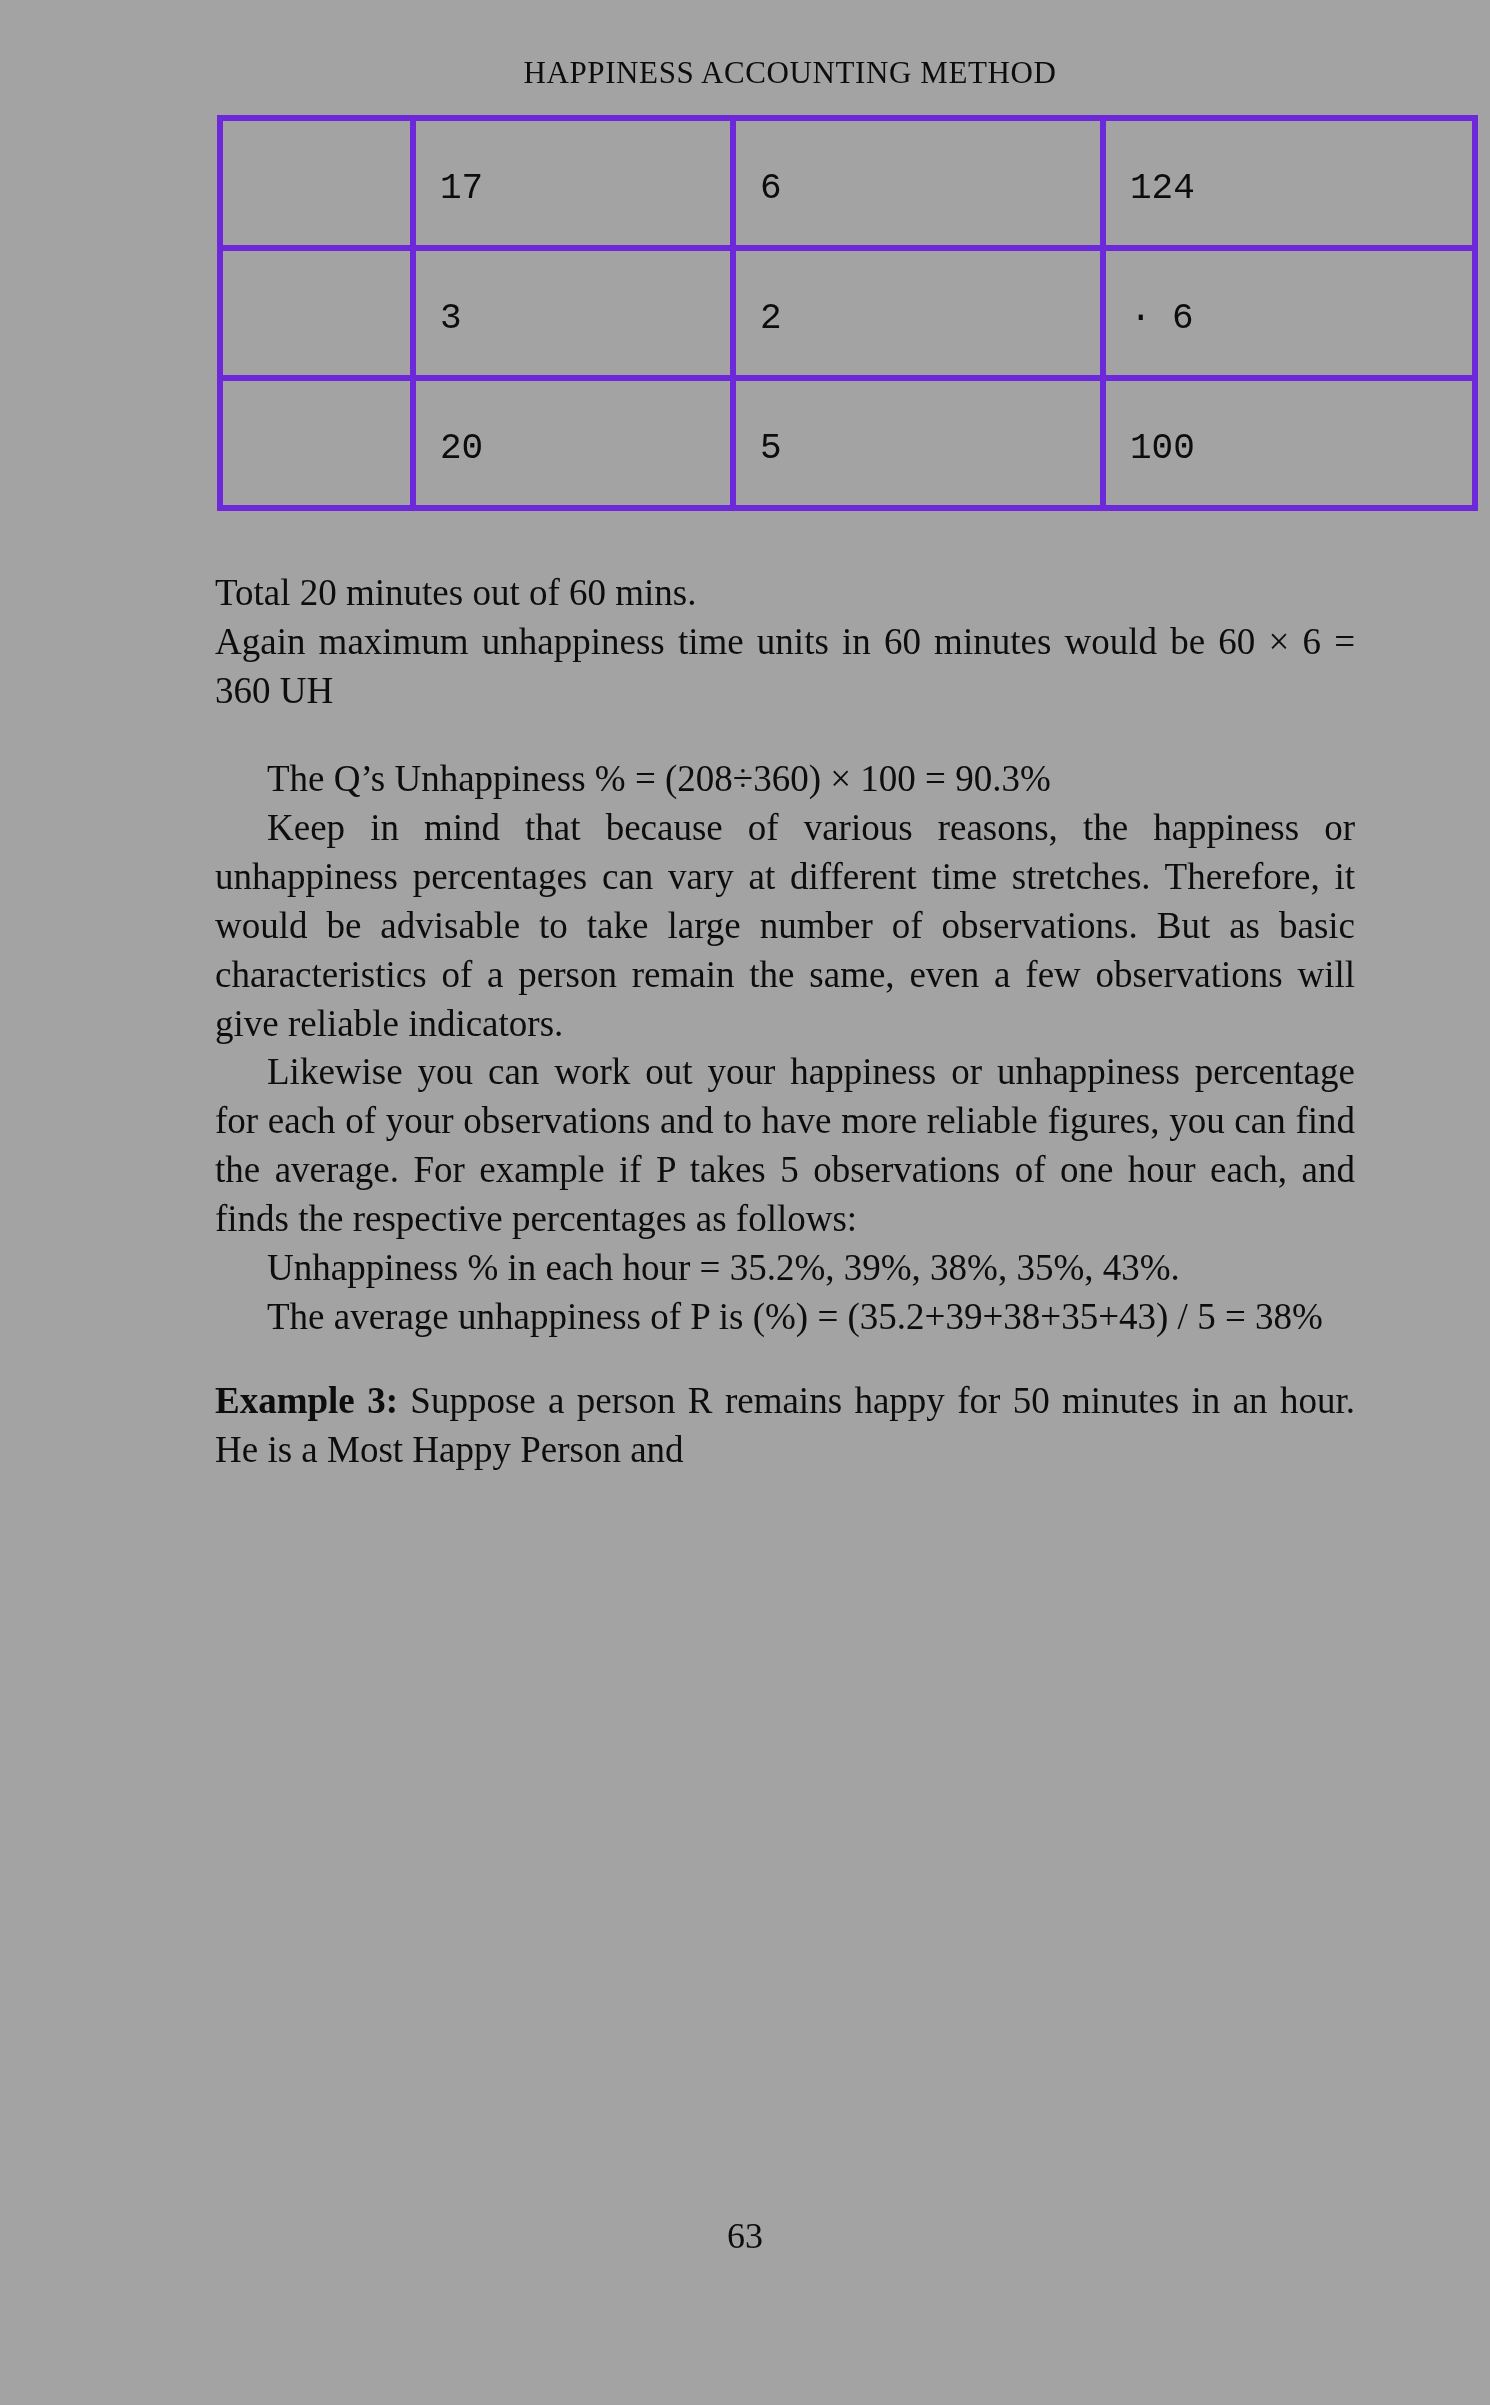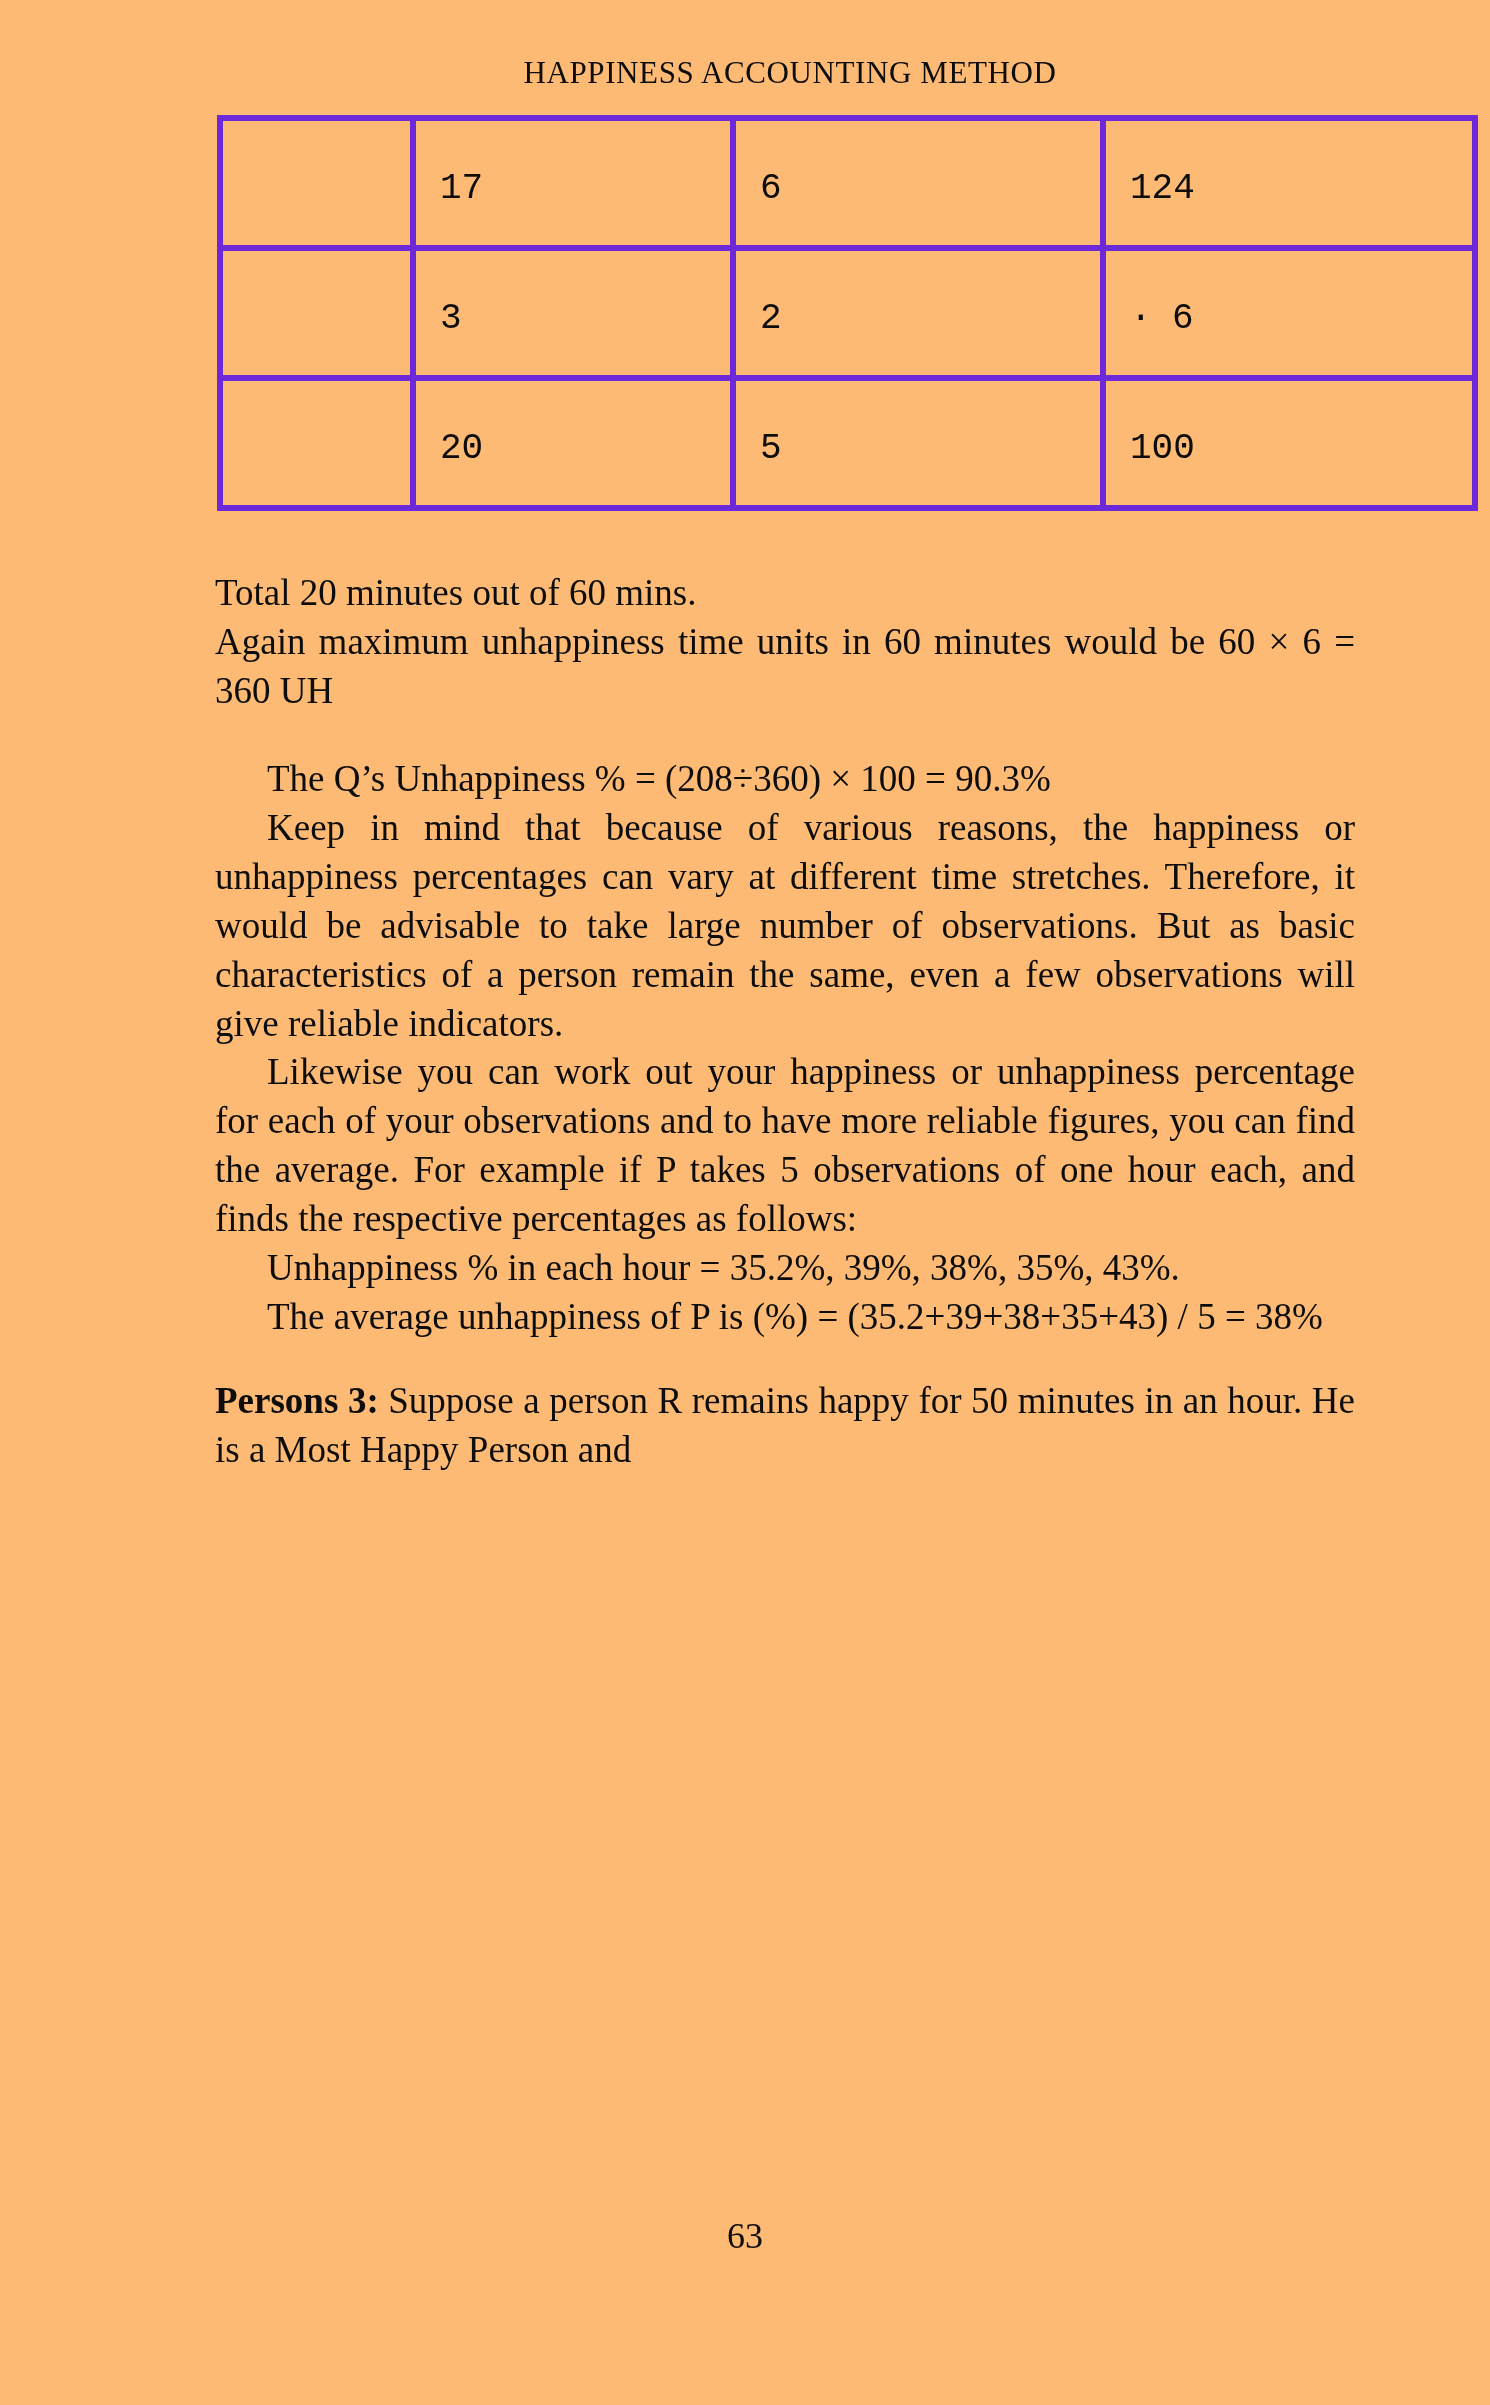--- a/index.html
+++ b/index.html
@@ -13,21 +13,21 @@
     position: relative;
     font-family: "Liberation Serif", serif;
     color: #0d0d0d;
     overflow: hidden;
   }
   .page {
     position: absolute;
     left: 0; top: 0;
     width: 1490px;
     height: 2405px;
-    background: #fdba74;
+    background: #a3a3a3;
   }
   .content {
     position: absolute;
     left: 215px;
     top: 55px;
     width: 1140px;
   }
   .running-head {
     text-align: center;
     font-size: 31px;
@@ -124,18 +124,18 @@
 
     <p class="body-text blk nojust">Total 20 minutes out of 60 mins.</p>
     <p class="body-text">Again maximum unhappiness time units in 60 minutes would be 60 × 6 = 360 UH</p>
 
     <p class="body-text gap2 indent nojust">The Q’s Unhappiness % = (208÷360) × 100 = 90.3%</p>
     <p class="body-text indent">Keep in mind that because of various reasons, the happiness or unhappiness percentages can vary at different time stretches. Therefore, it would be advisable to take large number of observations. But as basic characteristics of a person remain the same, even a few observations will give reliable indicators.</p>
     <p class="body-text indent">Likewise you can work out your happiness or unhappiness percentage for each of your observations and to have more reliable figures, you can find the average. For example if P takes 5 observations of one hour each, and finds the respective percentages as follows:</p>
     <p class="body-text indent">Unhappiness % in each hour = 35.2%, 39%, 38%, 35%, 43%.</p>
     <p class="body-text indent">The average unhappiness of P is (%) = (35.2+39+38+35+43) / 5 = 38%</p>
 
-    <p class="body-text gap"><b>Persons 3:</b><span> Suppose a person R remains happy for 50 minutes in an hour. He is a Most Happy Person and</span></p>
+    <p class="body-text gap"><b>Example 3:</b><span> Suppose a person R remains happy for 50 minutes in an hour. He is a Most Happy Person and</span></p>
 
   </div>
 
   <div class="folio">63</div>
 </div>
 
 </body></html>

